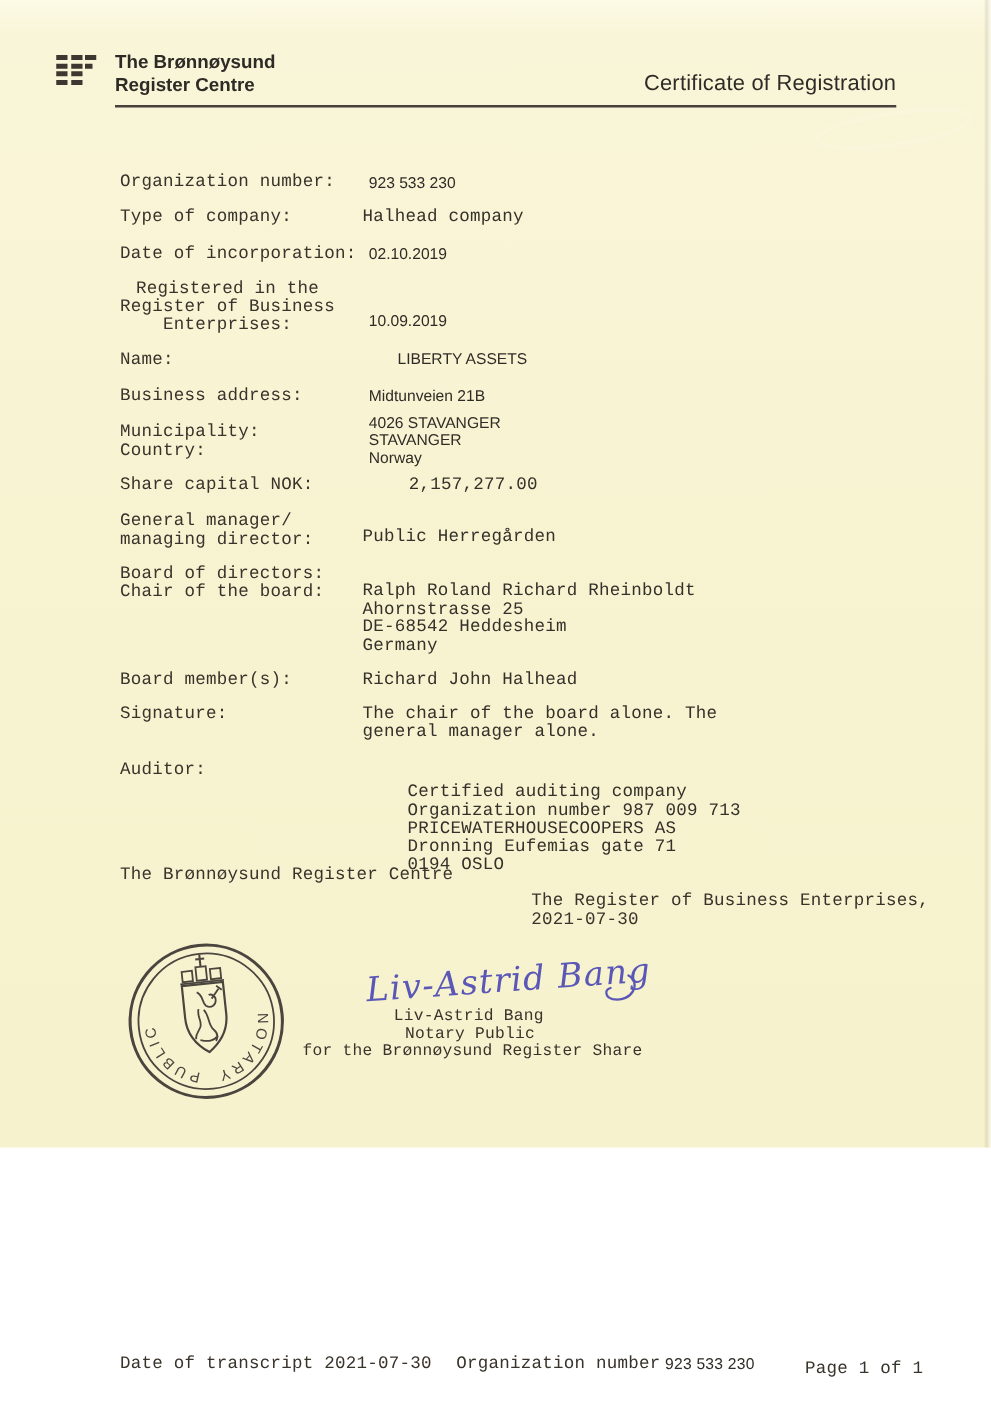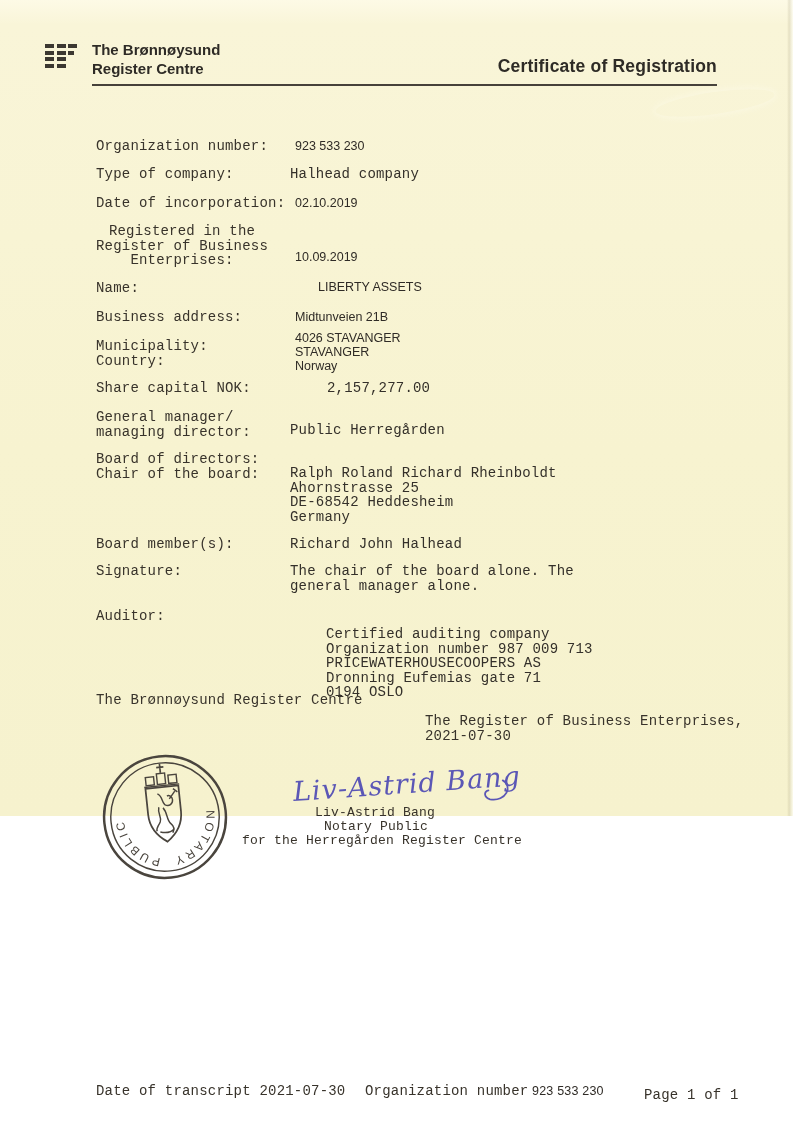--- a/index.html
+++ b/index.html
@@ -1,31 +1,31 @@
 <!DOCTYPE html>
 <html><head>
 <meta charset="utf-8">
 <style>
   html,body{margin:0;padding:0;}
   body{width:793px;height:1122px;overflow:hidden;font-family:"Liberation Mono","DejaVu Sans Mono",monospace;}
-  .page{position:relative;width:793px;height:816px;
+  .page{position:relative;width:793px;height:918px;
         background:linear-gradient(180deg,#fdfae6 0%,#f9f5d8 3%,#f7f3d0 55%,#f6f2ce 100%);
         color:#38332b;}
   
   .scan-edge{position:absolute;right:0;top:0;width:6px;height:100%;
              background:linear-gradient(90deg,rgba(0,0,0,0) 0%,rgba(140,130,95,0.18) 35%,rgba(255,255,250,0.7) 100%);}
   
   .logo{position:absolute;left:45px;top:44px;}
   .logo .lrow{height:4px;margin-bottom:2.5px;white-space:nowrap;font-size:0;}
   .logo .lrow i{display:inline-block;width:9px;height:4px;background:#3c3831;margin-right:2.5px;}
   .logo .lrow i.short{width:6px;}
   .brand{position:absolute;left:92px;top:41px;font-family:"Liberation Sans",sans-serif;
          font-weight:bold;font-size:15px;line-height:18.5px;color:#2e2b26;white-space:pre-line;}
   .title{position:absolute;top:56px;right:76px;font-family:"Liberation Sans",sans-serif;
-         font-weight:bold;font-size:17.5px;color:#2e2b26;letter-spacing:0.2px;}
+         font-weight:normal;font-size:17.5px;color:#2e2b26;letter-spacing:0.2px;}
   .rule{position:absolute;left:92px;top:84px;width:625px;height:2px;background:#46413a;}
   
   .artifact{position:absolute;right:18px;top:92px;width:120px;height:22px;border-radius:50%;
             box-shadow:0 0 6px 2px rgba(255,255,252,0.55);opacity:.5;transform:rotate(-8deg);}
   
   .f-label{position:absolute;left:96px;font-size:14px;line-height:14.6px;letter-spacing:0.2px;
            color:#38332b;white-space:pre-line;}
   .f-value{position:absolute;left:290px;white-space:pre-line;color:#34302a;}
   .f-value.mono{font-size:14px;line-height:14.6px;letter-spacing:0.2px;}
   .f-value.sans{font-family:"Liberation Sans","DejaVu Sans",sans-serif;font-size:12.5px;
@@ -131,19 +131,19 @@
 
   <svg class="sigscript" width="240" height="62" viewBox="0 0 240 62">
     <g transform="rotate(-4 20 45)">
       <text x="6" y="40" font-size="27" fill="#5b57b6" style="font-family:'DejaVu Serif',serif;font-style:italic;letter-spacing:1px;">Liv-Astrid Bang</text>
       <path d="M216,34 c10,6 2,22 -14,18 c-6,-2 -6,-8 -1,-9" fill="none" stroke="#5b57b6" stroke-width="1.8" stroke-linecap="round"></path>
     </g>
   </svg>
 
   <div class="typed" style="left:315px;top:806px;">Liv-Astrid Bang</div>
   <div class="typed" style="left:324px;top:820px;">Notary Public</div>
-  <div class="typed" style="left:242px;top:834px;">for the Herregården Register Centre</div>
+  <div class="typed" style="left:242px;top:834px;">for the Brønnøysund Register Share</div>
 
   <div class="foot" style="left:96px;top:1083px;">Date of transcript 2021-07-30</div>
   <div class="foot" style="left:365px;top:1083px;">Organization number</div>
   <div class="foot sans" style="left:532px;top:1084px;">923 533 230</div>
   <div class="foot" style="left:644px;top:1087px;">Page 1 of 1</div>
 </div>
 
 </body></html>

